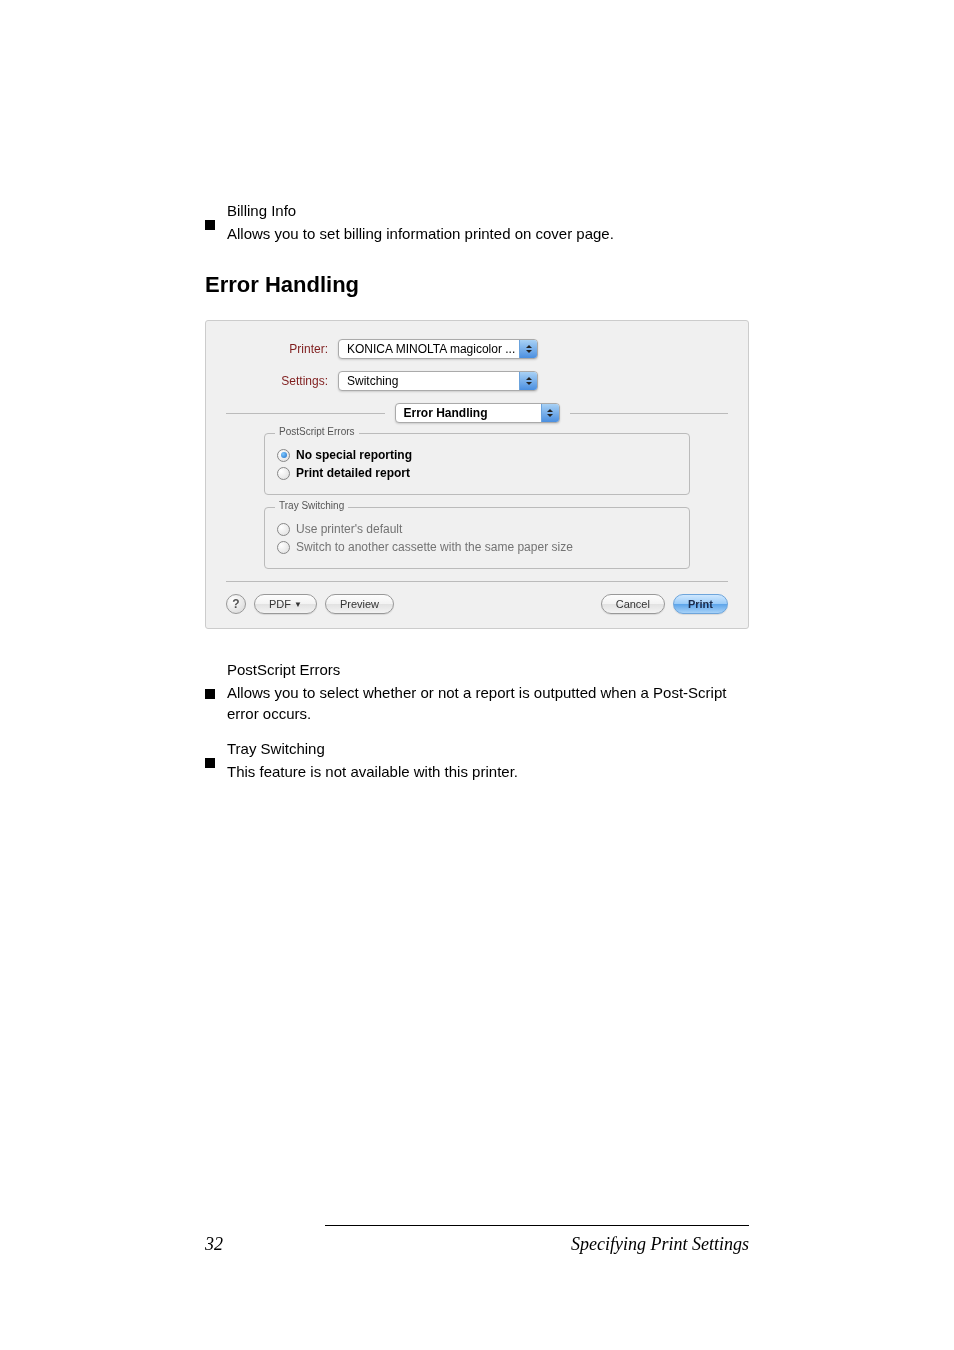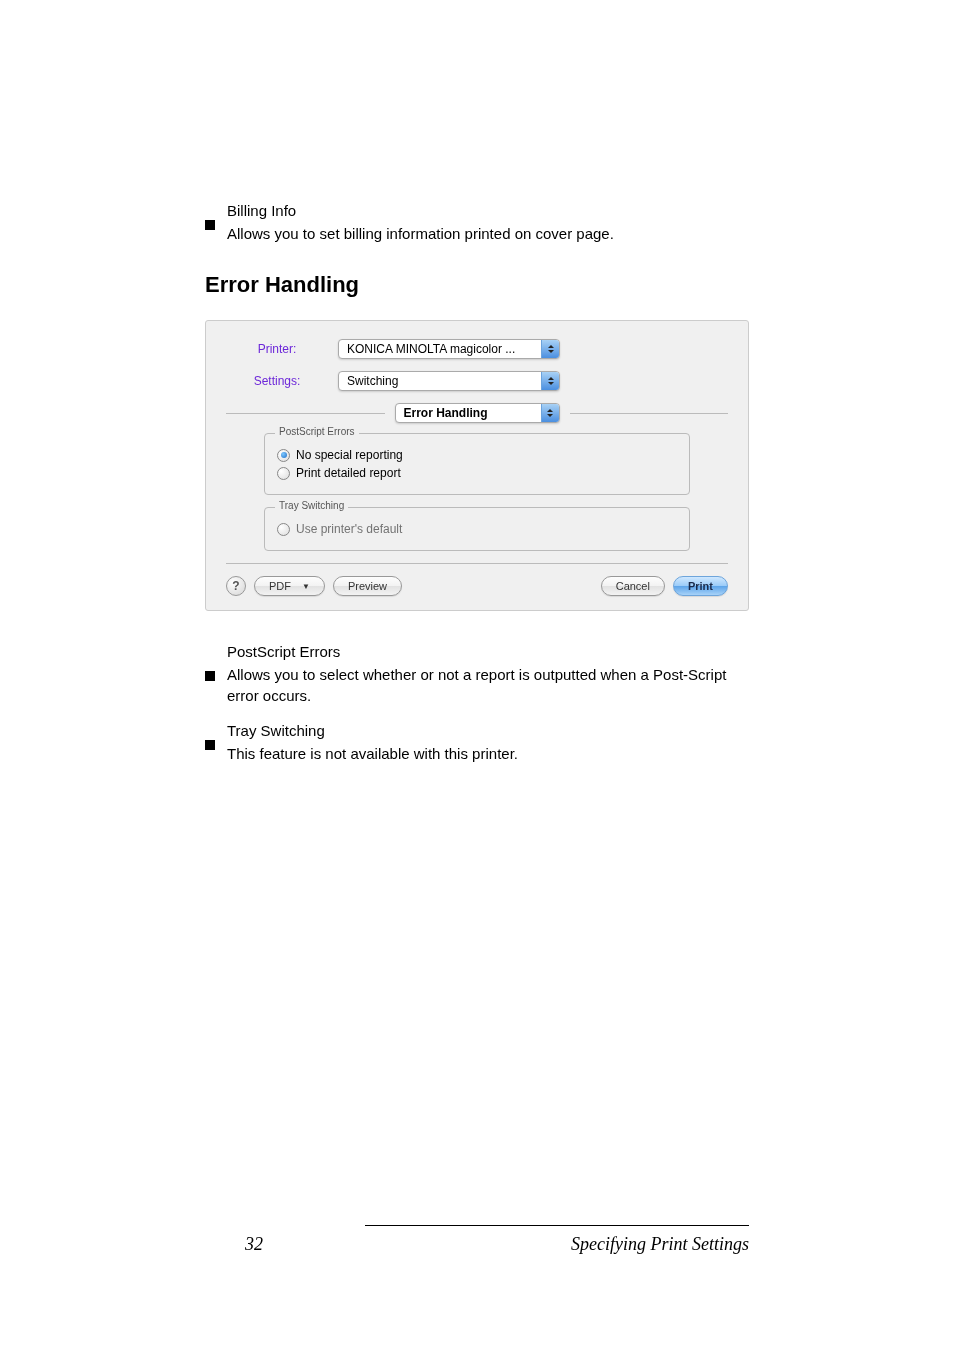--- a/index.html
+++ b/index.html
@@ -63,36 +63,36 @@
       margin-bottom: 12px;
     }
     .section-row {
       display: flex;
       align-items: center;
       margin-top: 6px;
       margin-bottom: 0;
     }
     .form-label {
       width: 112px;
-      text-align: center;
+      text-align: right;
       padding-right: 10px;
       font-size: 12px;
-      color: #6d28d9;
+      color: #7f1d1d;
     }
     .aqua-select {
       display: inline-flex;
       align-items: center;
       height: 20px;
       border-radius: 4px;
       background: #fff;
       border: 1px solid #aaa;
       box-shadow: inset 0 1px 0 rgba(255,255,255,0.6), 0 1px 2px rgba(0,0,0,0.15);
       font-size: 12px;
       padding: 0 0 0 8px;
-      width: 222px;
+      width: 200px;
       position: relative;
       overflow: hidden;
     }
     .aqua-select-text {
       flex: 1;
       white-space: nowrap;
       overflow: hidden;
       text-overflow: ellipsis;
     }
     .aqua-select-arrow {
@@ -176,21 +176,21 @@
       border-radius: 50%;
       background: #888;
     }
     .radio-label {
       font-size: 12px;
     }
     .radio-label.disabled {
       color: #737373;
     }
     .radio-label.bold {
-      font-weight: 400;
+      font-weight: 700;
     }
     .dialog-hr {
       height: 1px;
       background: #bbb;
       margin: 6px 0 12px 0;
     }
     .button-row {
       display: flex;
       align-items: center;
       gap: 8px;
@@ -213,21 +213,20 @@
       border-radius: 10px;
       border: 1px solid #999;
       background: linear-gradient(to bottom, #fdfdfd 0%, #f3f3f3 48%, #e2e2e2 52%, #f3f3f3 100%);
       padding: 0 14px;
       font-size: 11px;
       color: #333;
       display: inline-flex;
       align-items: center;
       justify-content: center;
       box-shadow: 0 1px 1px rgba(0,0,0,0.1);
-      gap: 8px;
     }
     .aqua-btn.primary {
       background: linear-gradient(to bottom, #cfe8ff 0%, #9cccf8 48%, #5ea5ea 52%, #a7d2f8 100%);
       border-color: #6ea5db;
       color: #1a2a4a;
       font-weight: 600;
     }
     .pdf-arrow {
       margin-left: 3px;
       font-size: 8px;
@@ -239,21 +238,20 @@
       margin-top: 28px;
     }
     .after-dialog-list .bullet-item {
       margin-bottom: 14px;
     }
     .footer {
       position: absolute;
       bottom: 95px;
       left: 205px;
       right: 205px;
-      margin-left: 40px;
     }
     .footer-line {
       height: 1px;
       background: #000;
       margin-bottom: 8px;
       margin-left: 120px;
     }
     .footer-row {
       display: flex;
       justify-content: space-between;
@@ -321,20 +319,24 @@
         <span class="radio-outer"></span>
         <span class="radio-label bold">Print detailed report</span>
       </div>
     </div>
 
     <div class="fieldset">
       <span class="fieldset-legend">Tray Switching</span>
       <div class="radio-row">
         <span class="radio-outer"></span>
         <span class="radio-label disabled">Use printer's default</span>
+      </div>
+      <div class="radio-row">
+        <span class="radio-outer"></span>
+        <span class="radio-label disabled">Switch to another cassette with the same paper size</span>
       </div>
     </div>
 
     <div class="dialog-hr"></div>
 
     <div class="button-row">
       <div class="help-btn">?</div>
       <div class="aqua-btn">
         <span>PDF</span>
         <span class="pdf-arrow">▼</span>

